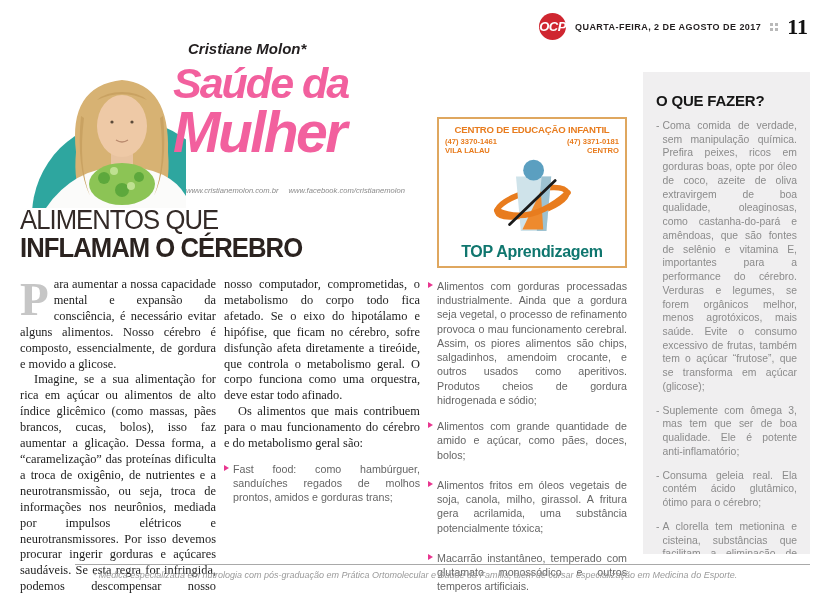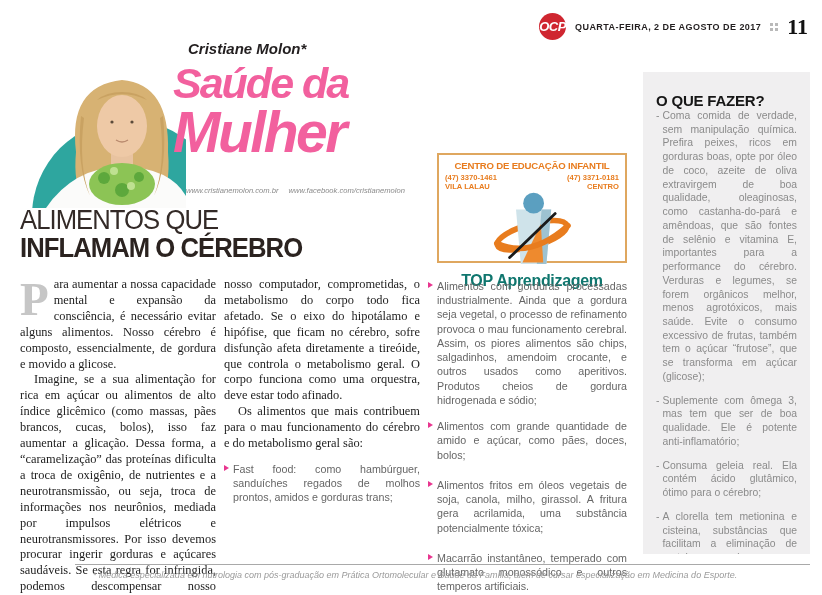--- a/index.html
+++ b/index.html
@@ -20,22 +20,22 @@
   .portrait { position:absolute; left:18px; top:56px; width:168px; height:152px; }
   
   .author { position:absolute; left:188px; top:40px; font-size:15px; font-weight:bold; font-style:italic; color:#231f20; }
   .title1 { position:absolute; left:173px; top:62px; font-size:43px; font-weight:bold; font-style:italic;
     color:#f2609e; letter-spacing:-2px; line-height:1; }
   .title2 { position:absolute; left:173px; top:104px; font-size:57px; font-weight:bold; font-style:italic;
     color:#f2609e; letter-spacing:-2.5px; line-height:1; }
   .urls { position:absolute; left:186px; top:186px; display:flex; gap:10px;
     font-size:7.6px; font-style:italic; color:#8a8a8a; }
   
-  .adbox { position:absolute; left:437px; top:117px; width:190px; height:110px;
-    border:2px solid #dfa75f; padding:5px 6px 4px; text-align:center; display:flex; flex-direction:column;margin-top:36px; }
+  .adbox { position:absolute; left:437px; top:117px; width:190px; height:151px;
+    border:2px solid #dfa75f; padding:5px 6px 4px; text-align:center; display:flex; flex-direction:column; }
   .ad-title { color:#e87c1e; font-weight:bold; font-size:9.6px; letter-spacing:-0.2px; }
   .ad-phones { display:flex; justify-content:space-between; margin-top:2px; color:#e87c1e; font-weight:bold; font-size:7.6px; line-height:1.25; }
   .ad-phones .l { text-align:left; } .ad-phones .r { text-align:right; }
   .ad-logo { flex:1; display:flex; align-items:center; justify-content:center; }
   .ad-brand { color:#0f766e; font-size:16px; font-weight:bold; letter-spacing:-0.3px; margin-bottom:1px; }
   
   .headline { position:absolute; left:20px; top:207px; transform:scaleX(0.95); transform-origin:left top; color:#332a27; }
   .h-line1 { font-size:27px; font-weight:400; letter-spacing:-1px; line-height:1.02; }
   .h-line2 { font-size:27px; font-weight:800; letter-spacing:-1px; line-height:1.02; color:#2b2320; }
   
@@ -45,21 +45,21 @@
   .indent { text-indent:14px; }
   .dropcap { float:left; font-family:"Liberation Serif", serif; font-size:47px; line-height:40px;
     font-weight:bold; color:#c6c6c6; margin:2px 5px 0 0; }
   .bullets { margin-top:10px; }
   .b-item { display:flex; font-size:10.7px; color:#666; line-height:1.33; margin-bottom:12px; text-align:justify; }
   .tri { width:0; height:0; border-top:3.5px solid transparent; border-bottom:3.5px solid transparent;
     border-left:5.5px solid #e8368f; margin:3px 4px 0 0; flex:none; }
   
   .sidebar { position:absolute; left:643px; top:72px; width:167px; height:482px;
     background:#f0eff0; padding:20px 13px 10px; overflow:hidden; }
-  .sb-title { font-size:15px; font-weight:800; color:#161616; letter-spacing:-0.2px; }
+  .sb-title { font-size:15px; font-weight:800; color:#161616; letter-spacing:-0.2px; margin-bottom:10px; }
   .sb-item { display:flex; font-size:10.4px; color:#8b8b8b; line-height:1.32; margin-bottom:10px; text-align:justify; }
   .sb-item .dash { margin-right:3px; flex:none; }
   
   .footline { position:absolute; left:75px; right:12px; top:564px; border-top:1px solid #a9a9a9; }
   .footnote { position:absolute; left:8px; right:0; top:570px; text-align:center;
     font-size:9px; font-style:italic; color:#9a9a9a; }
 </style>
 </head>
 <body>
 

